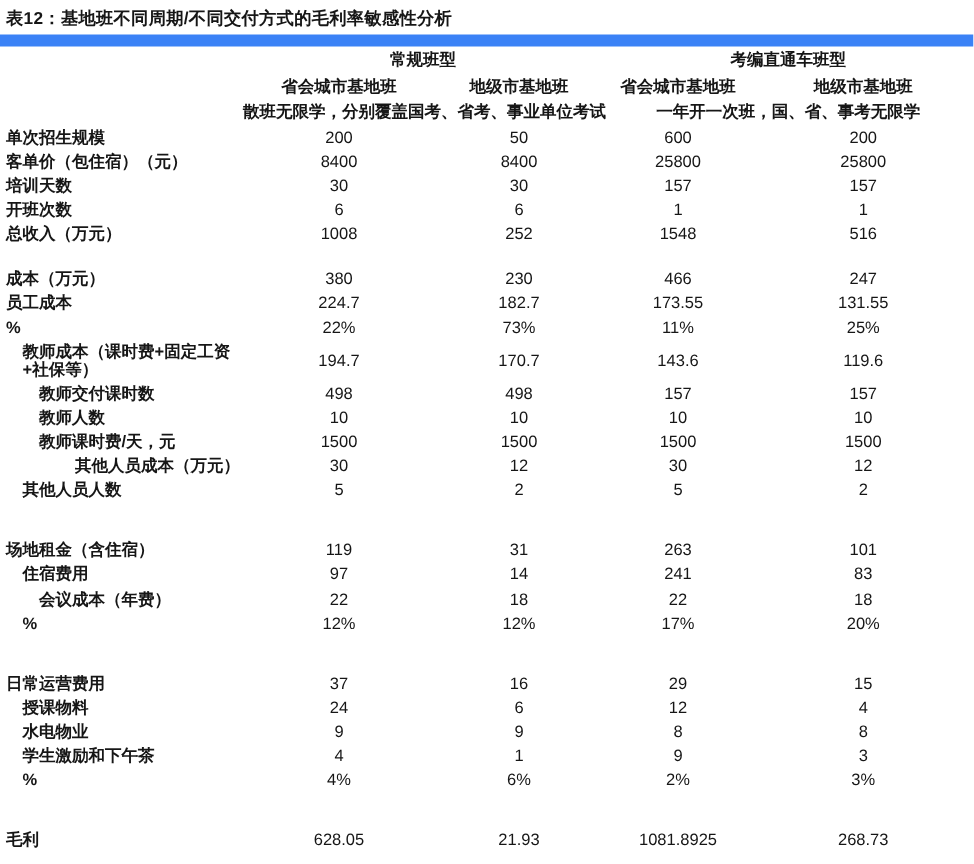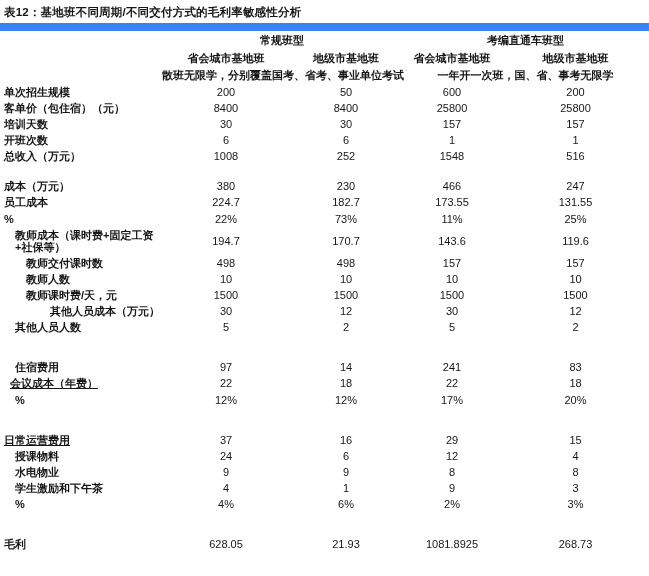--- a/index.html
+++ b/index.html
@@ -188,45 +188,52 @@
           <td class="row-label" style="padding-left: 15px;">其他人员人数</td>
           <td class="cell-val">5</td>
           <td class="cell-val">2</td>
           <td class="cell-val">5</td>
           <td class="cell-val">2</td>
         </tr>
         <tr class="spacer-row">
           <td colspan="5" style="height: 24px;"></td>
         </tr>
         <tr>
+          <td class="row-label" style="padding-left: 4px;">场地租金（含住宿）</td>
+          <td class="cell-val">119</td>
+          <td class="cell-val">31</td>
+          <td class="cell-val">263</td>
+          <td class="cell-val">101</td>
+        </tr>
+        <tr>
           <td class="row-label" style="padding-left: 15px;">住宿费用</td>
           <td class="cell-val">97</td>
           <td class="cell-val">14</td>
           <td class="cell-val">241</td>
           <td class="cell-val">83</td>
         </tr>
         <tr>
-          <td class="row-label" style="padding-left: 10px; text-decoration: underline;">会议成本（年费）</td>
+          <td class="row-label" style="padding-left: 26px;">会议成本（年费）</td>
           <td class="cell-val">22</td>
           <td class="cell-val">18</td>
           <td class="cell-val">22</td>
           <td class="cell-val">18</td>
         </tr>
         <tr>
           <td class="row-label" style="padding-left: 15px;">%</td>
           <td class="cell-val">12%</td>
           <td class="cell-val">12%</td>
           <td class="cell-val">17%</td>
           <td class="cell-val">20%</td>
         </tr>
         <tr class="spacer-row">
           <td colspan="5" style="height: 24px;"></td>
         </tr>
         <tr>
-          <td class="row-label" style="padding-left: 4px; text-decoration: underline;">日常运营费用</td>
+          <td class="row-label" style="padding-left: 4px;">日常运营费用</td>
           <td class="cell-val">37</td>
           <td class="cell-val">16</td>
           <td class="cell-val">29</td>
           <td class="cell-val">15</td>
         </tr>
         <tr>
           <td class="row-label" style="padding-left: 15px;">授课物料</td>
           <td class="cell-val">24</td>
           <td class="cell-val">6</td>
           <td class="cell-val">12</td>

